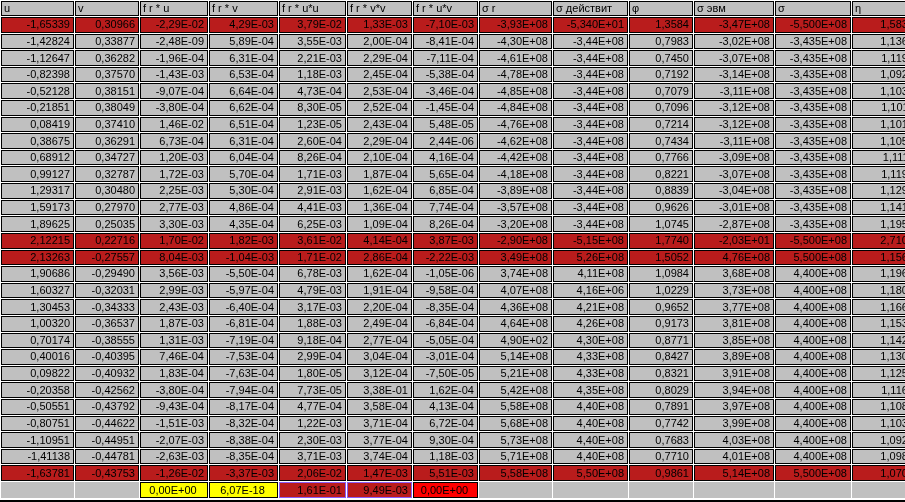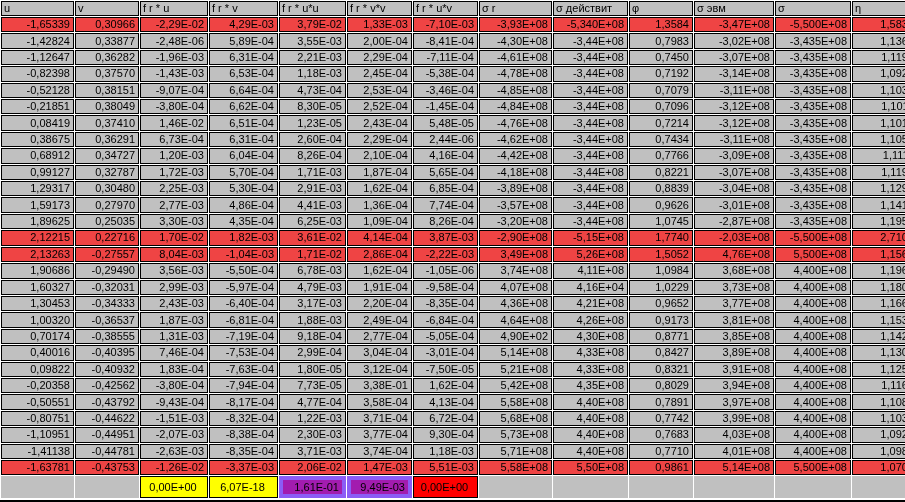--- a/index.html
+++ b/index.html
@@ -29,38 +29,38 @@
     overflow: hidden;
     vertical-align: middle;
     padding: 0 3px 0 1px;
     line-height: 13px;
   }
   .grid th {
     text-align: left;
     padding: 0 1px 0 2px;
   }
   .grid td { text-align: right; }
-  .grid td.hl { background: #ef4444; }
+  .grid td.hl { background: #b91c1c; }
   .grid td.f-plain {
     background: #C0C0C0;
     border: none;
   }
   .grid td.f-yellow {
     background: #FFFF00;
     border: 1px solid #000000;
     text-align: center;
   }
   .grid td.f-red {
     background: #FF0000;
     border: 1px solid #000000;
     text-align: center;
   }
   .grid td.f-bordered {
-    background: #a21caf;
-    border: 4px solid #8b5cf6;
+    background: #b91c1c;
+    border: 1px solid #8b5cf6;
   }
   .bottom-edge {
     position: absolute;
     left: 0;
     bottom: 0;
     width: 905px;
     height: 2px;
     background: #000000;
   }
 </style>
@@ -104,45 +104,45 @@
     <tbody id="body-rows">
         <tr>
           <td class="hl">-1,65339</td>
           <td class="hl">0,30966</td>
           <td class="hl">-2,29E-02</td>
           <td class="hl">4,29E-03</td>
           <td class="hl">3,79E-02</td>
           <td class="hl">1,33E-03</td>
           <td class="hl">-7,10E-03</td>
           <td class="hl">-3,93E+08</td>
-          <td class="hl">-5,340E+08</td>
+          <td class="hl">-5,340E+01</td>
           <td class="hl">1,3584</td>
           <td class="hl">-3,47E+08</td>
           <td class="hl">-5,500E+08</td>
           <td class="hl">1,5836</td>
         </tr>
         <tr>
           <td class="">-1,42824</td>
           <td class="">0,33877</td>
-          <td class="">-2,48E-06</td>
+          <td class="">-2,48E-09</td>
           <td class="">5,89E-04</td>
           <td class="">3,55E-03</td>
           <td class="">2,00E-04</td>
           <td class="">-8,41E-04</td>
           <td class="">-4,30E+08</td>
           <td class="">-3,44E+08</td>
           <td class="">0,7983</td>
           <td class="">-3,02E+08</td>
           <td class="">-3,435E+08</td>
           <td class="">1,1364</td>
         </tr>
         <tr>
           <td class="">-1,12647</td>
           <td class="">0,36282</td>
-          <td class="">-1,96E-03</td>
+          <td class="">-1,96E-04</td>
           <td class="">6,31E-04</td>
           <td class="">2,21E-03</td>
           <td class="">2,29E-04</td>
           <td class="">-7,11E-04</td>
           <td class="">-4,61E+08</td>
           <td class="">-3,44E+08</td>
           <td class="">0,7450</td>
           <td class="">-3,07E+08</td>
           <td class="">-3,435E+08</td>
           <td class="">1,1194</td>
@@ -301,21 +301,21 @@
           <td class="hl">2,12215</td>
           <td class="hl">0,22716</td>
           <td class="hl">1,70E-02</td>
           <td class="hl">1,82E-03</td>
           <td class="hl">3,61E-02</td>
           <td class="hl">4,14E-04</td>
           <td class="hl">3,87E-03</td>
           <td class="hl">-2,90E+08</td>
           <td class="hl">-5,15E+08</td>
           <td class="hl">1,7740</td>
-          <td class="hl">-2,03E+08</td>
+          <td class="hl">-2,03E+01</td>
           <td class="hl">-5,500E+08</td>
           <td class="hl">2,7107</td>
         </tr>
         <tr>
           <td class="hl">2,13263</td>
           <td class="hl">-0,27557</td>
           <td class="hl">8,04E-03</td>
           <td class="hl">-1,04E-03</td>
           <td class="hl">1,71E-02</td>
           <td class="hl">2,86E-04</td>
@@ -344,21 +344,21 @@
         </tr>
         <tr>
           <td class="">1,60327</td>
           <td class="">-0,32031</td>
           <td class="">2,99E-03</td>
           <td class="">-5,97E-04</td>
           <td class="">4,79E-03</td>
           <td class="">1,91E-04</td>
           <td class="">-9,58E-04</td>
           <td class="">4,07E+08</td>
-          <td class="">4,16E+04</td>
+          <td class="">4,16E+06</td>
           <td class="">1,0229</td>
           <td class="">3,73E+08</td>
           <td class="">4,400E+08</td>
           <td class="">1,1806</td>
         </tr>
         <tr>
           <td class="">1,30453</td>
           <td class="">-0,34333</td>
           <td class="">2,43E-03</td>
           <td class="">-6,40E-04</td>

